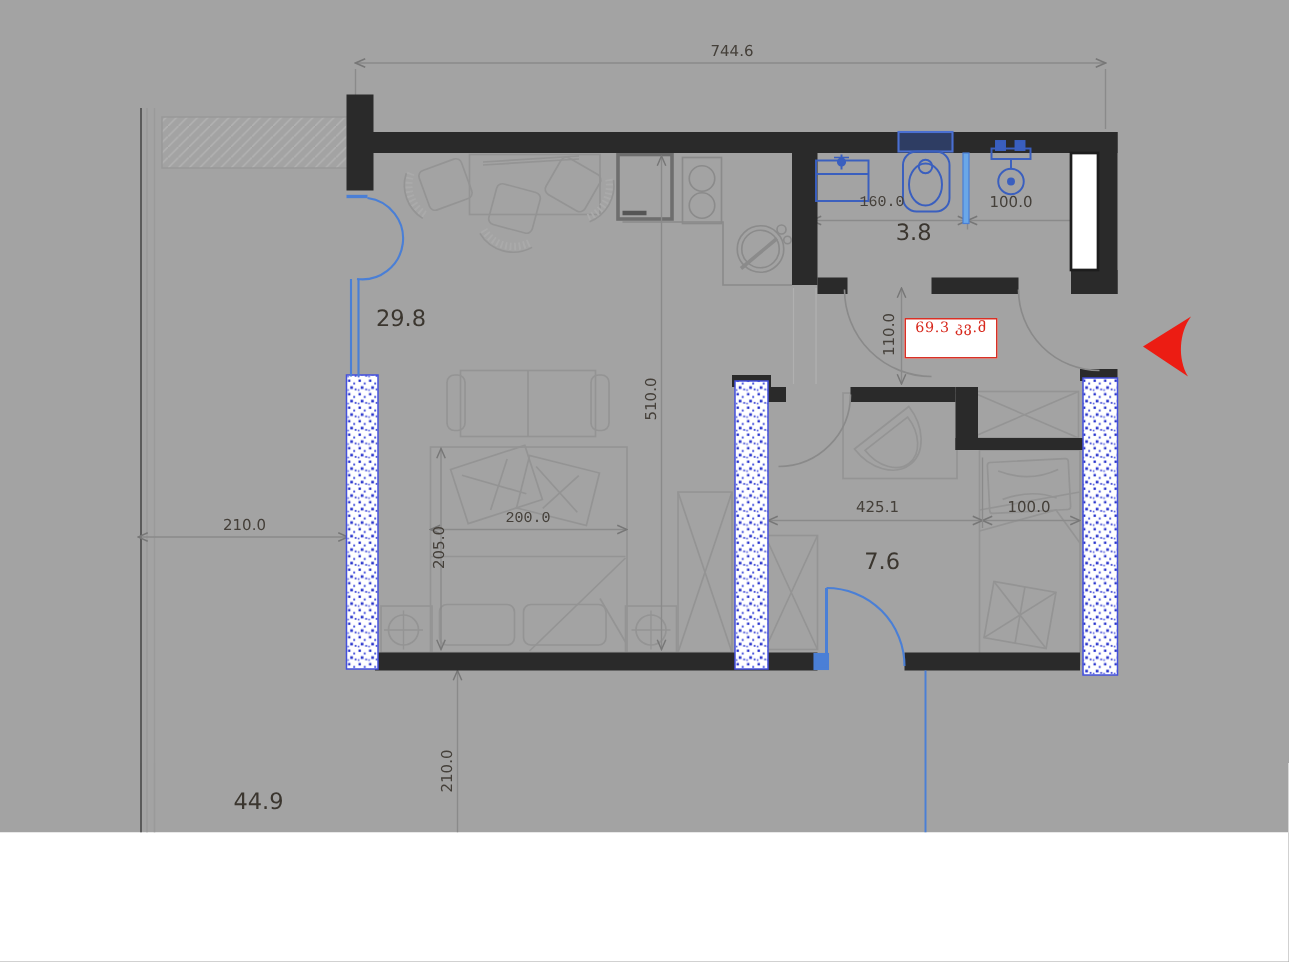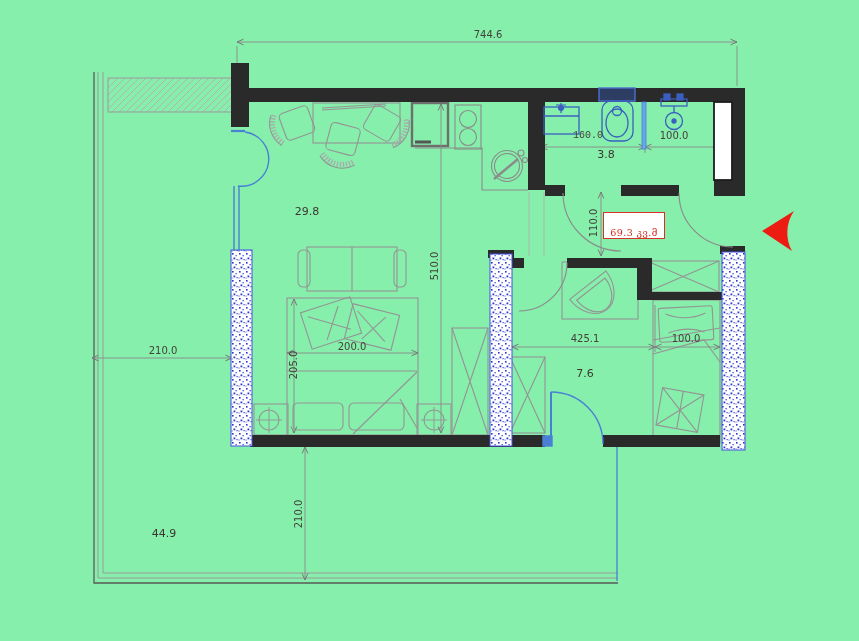--- a/index.html
+++ b/index.html
@@ -1,24 +1,24 @@
 <!DOCTYPE html>
 <html><head>
 <meta charset="utf-8">
 <style>
   html,body{margin:0;padding:0;background:#ffffff;}
-  #plan{position:relative;width:859px;height:641px;background:#86efac;overflow:hidden;
+  #plan{position:relative;width:859px;height:555px;background:#a3a3a3;overflow:hidden;
         font-family:"DejaVu Sans",sans-serif;}
   #plan svg{position:absolute;left:0;top:0;}
   .lbl{position:absolute;font-size:10px;line-height:12px;color:#45403a;text-align:center;
        font-family:"DejaVu Sans",sans-serif;white-space:nowrap;}
   .rot{transform:rotate(-90deg);}
-  .area-num{font-size:11px;color:#3b362f;}
+  .area-num{font-size:15px;color:#3b362f;text-align:right;}
   .total-box{position:absolute;left:603px;top:212px;width:62px;height:27px;
-             border:1.6px solid #d93025;display:flex;align-items:flex-end;justify-content:center;
+             border:1.6px solid #d93025;display:flex;align-items:flex-start;justify-content:center;
              background:#ffffff;box-sizing:border-box;}
   .total-box span{color:#d7281c;font-size:9.5px;font-family:"DejaVu Serif","DejaVu Sans",serif;
              letter-spacing:0.5px;}
 </style>
 </head>
 <body>
 
 <div id="plan">
 
 <svg width="859" height="641" viewBox="0 0 859 641">
@@ -249,22 +249,22 @@
 
   <path d="M762,231 L794,211 C786,222 785,239 792,251 Z" fill="#ec1c13"></path>
 </svg>
 
 <div class="lbl" style="left:453px;top:29px;width:70px;">744.6</div>
 <div class="lbl" style="left:565px;top:130px;width:46px;font-family:Liberation Mono, monospace;">160.0</div>
 <div class="lbl" style="left:651px;top:130px;width:46px;">100.0</div>
 <div class="lbl area-num" style="left:591px;top:149px;width:30px;">3.8</div>
 <div class="lbl rot" style="left:574px;top:217px;width:40px;">110.0</div>
 <div class="lbl rot" style="left:415px;top:260px;width:40px;">510.0</div>
-<div class="lbl area-num" style="left:234px;top:206px;width:50px;padding-left:48px;">29.8</div>
-<div class="lbl" style="left:327px;top:341px;width:50px;">200.0</div>
+<div class="lbl area-num" style="left:234px;top:206px;width:50px;">29.8</div>
+<div class="lbl" style="left:327px;top:341px;width:50px;font-family:Liberation Mono, monospace;">200.0</div>
 <div class="lbl rot" style="left:274px;top:359px;width:40px;">205.0</div>
 <div class="lbl" style="left:138px;top:345px;width:50px;">210.0</div>
 <div class="lbl" style="left:560px;top:333px;width:50px;">425.1</div>
 <div class="lbl" style="left:661px;top:333px;width:50px;">100.0</div>
 <div class="lbl area-num" style="left:570px;top:368px;width:30px;">7.6</div>
 <div class="lbl rot" style="left:279px;top:508px;width:40px;">210.0</div>
 <div class="lbl area-num" style="left:139px;top:528px;width:50px;">44.9</div>
 
 <div class="total-box">
   <span>69.3 კვ.მ</span>

